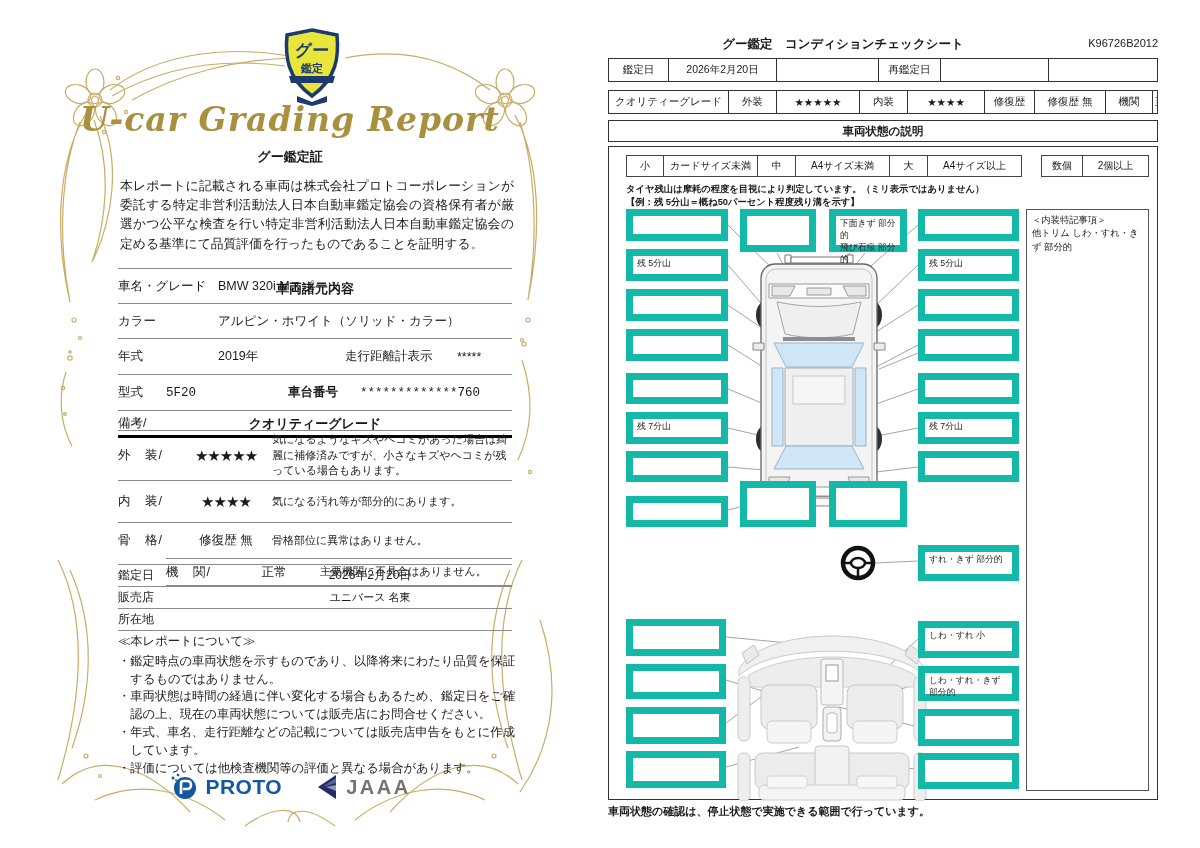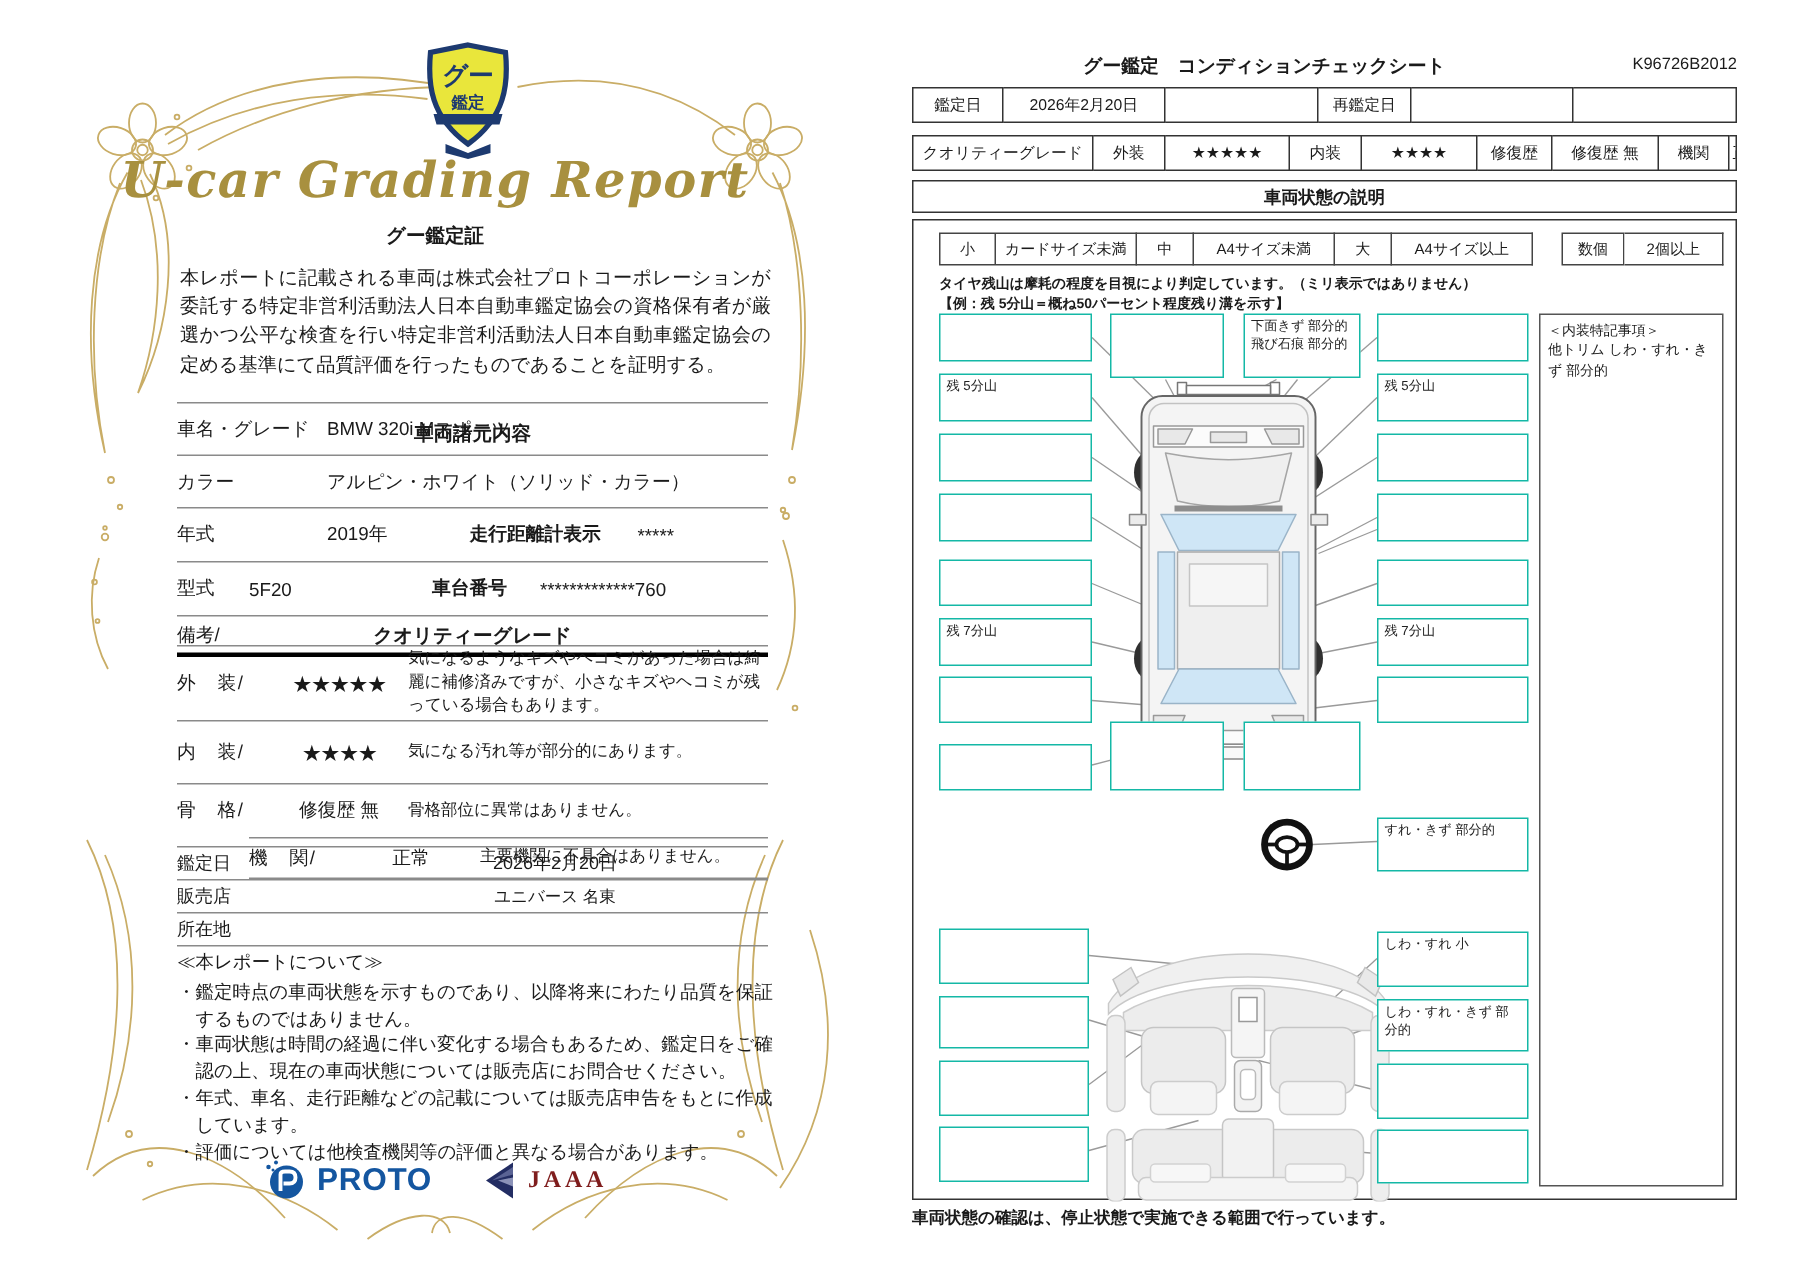--- a/index.html
+++ b/index.html
@@ -33,38 +33,38 @@
   .m-label{flex:none;width:110px;}
   .m-value{flex:1;text-align:center;}
   .m-small{font-size:11px;}
   .about{position:absolute;left:118px;top:633px;width:404px;
     font-family:"DejaVu Serif","Liberation Serif",serif;font-size:12.3px;line-height:1.45;}
   .about li{list-style:none;padding-left:1em;text-indent:-1em;margin:0;}
   .about ul{margin:2px 0 0 0;padding:0;}
   .logos{position:absolute;left:40px;top:772px;width:500px;display:flex;justify-content:center;gap:34px;align-items:center;}
   .logo{display:flex;align-items:center;gap:6px;}
   .proto-text{font-size:21px;font-weight:800;color:#1456a0;letter-spacing:0.5px;}
-  .jaaa-text{font-size:16px;font-weight:700;color:#7f1d1d;letter-spacing:2.5px;font-family:Liberation Serif, serif;}
+  .jaaa-text{font-size:20px;font-weight:700;color:#737373;letter-spacing:2.5px;}
   
   .right-page{position:absolute;left:600px;top:0;width:600px;height:848px;font-size:11px;}
   .rp-title{position:absolute;left:8px;top:36px;width:470px;text-align:center;font-size:12.5px;font-weight:bold;}
   .rp-docnum{position:absolute;right:42px;top:37px;font-size:11px;}
   table.rp{border-collapse:collapse;position:absolute;left:8px;width:550px;table-layout:fixed;}
   table.rp td{border:1.4px solid #333;height:22px;text-align:center;font-size:10.5px;padding:0 2px;
     overflow:hidden;white-space:nowrap;}
   .stars{font-weight:bold;letter-spacing:0;}
   .desc-head{position:absolute;left:8px;top:120px;width:550px;height:22px;border:1.4px solid #333;
     display:flex;align-items:center;justify-content:center;font-weight:bold;font-size:11.5px;box-sizing:border-box;}
   .bigbox{position:absolute;left:8px;top:146px;width:550px;height:654px;border:1.4px solid #333;box-sizing:border-box;}
   .legend{position:absolute;display:flex;}
   .legend .cell{border:1.2px solid #444;border-left:none;height:22px;display:flex;align-items:center;
     justify-content:center;font-size:10px;box-sizing:border-box;background:#fff;}
   .legend .cell:first-child{border-left:1.2px solid #444;}
   .tire-note{position:absolute;left:17px;font-size:9.3px;font-weight:600;white-space:nowrap;}
-  .ann{position:absolute;border:1px solid #14b8a6;background:#fff;font-size:8.8px;line-height:1.35;
+  .ann{position:absolute;border:7px solid #14b8a6;background:#fff;font-size:8.8px;line-height:1.35;
     padding:2px 4px;box-sizing:border-box;white-space:pre-line;color:#222;}
   .interior-notes{position:absolute;left:417px;top:62px;width:123px;height:582px;border:1.4px solid #555;
     box-sizing:border-box;padding:4px 5px;font-size:9.3px;line-height:1.45;background:#fff;}
   .diagram-svg{position:absolute;left:0;top:0;width:550px;height:654px;}
   .footer-note{position:absolute;left:8px;top:804px;font-size:11px;font-weight:600;}
 </style>
 </head>
 <body>
 
 <div class="canvas">
@@ -157,24 +157,24 @@
         <span class="sl" style="width:100px;">車名・グレード</span>
         <span>BMW 320i Mスポーツ</span>
       </div>
       <div class="spec-row" style="height:35px;">
         <span class="sl" style="width:100px;">カラー</span>
         <span>アルピン・ホワイト（ソリッド・カラー）</span>
       </div>
       <div class="spec-row" style="height:36px;">
         <span class="sl" style="width:100px;">年式</span>
         <span class="sl" style="width:95px;">2019年</span>
-        <span class="sl" style="width:112px;font-weight:bold;">走行距離計表示</span>
+        <span class="sl" style="width:112px;font-weight:normal;margin-left:32px;">走行距離計表示</span>
         <span>*****</span>
       </div>
-      <div class="spec-row" style="height:36px;">
+      <div class="spec-row" style="height:36px;font-family:Liberation Mono, monospace;">
         <span class="sl" style="width:48px;">型式</span>
         <span class="sl" style="width:122px;">5F20</span>
         <span class="sl" style="width:72px;font-weight:bold;">車台番号</span>
         <span>*************760</span>
       </div>
       <div class="spec-row" style="height:28px;">
         <span class="sl">備考/</span>
       </div>
     </div>
 

